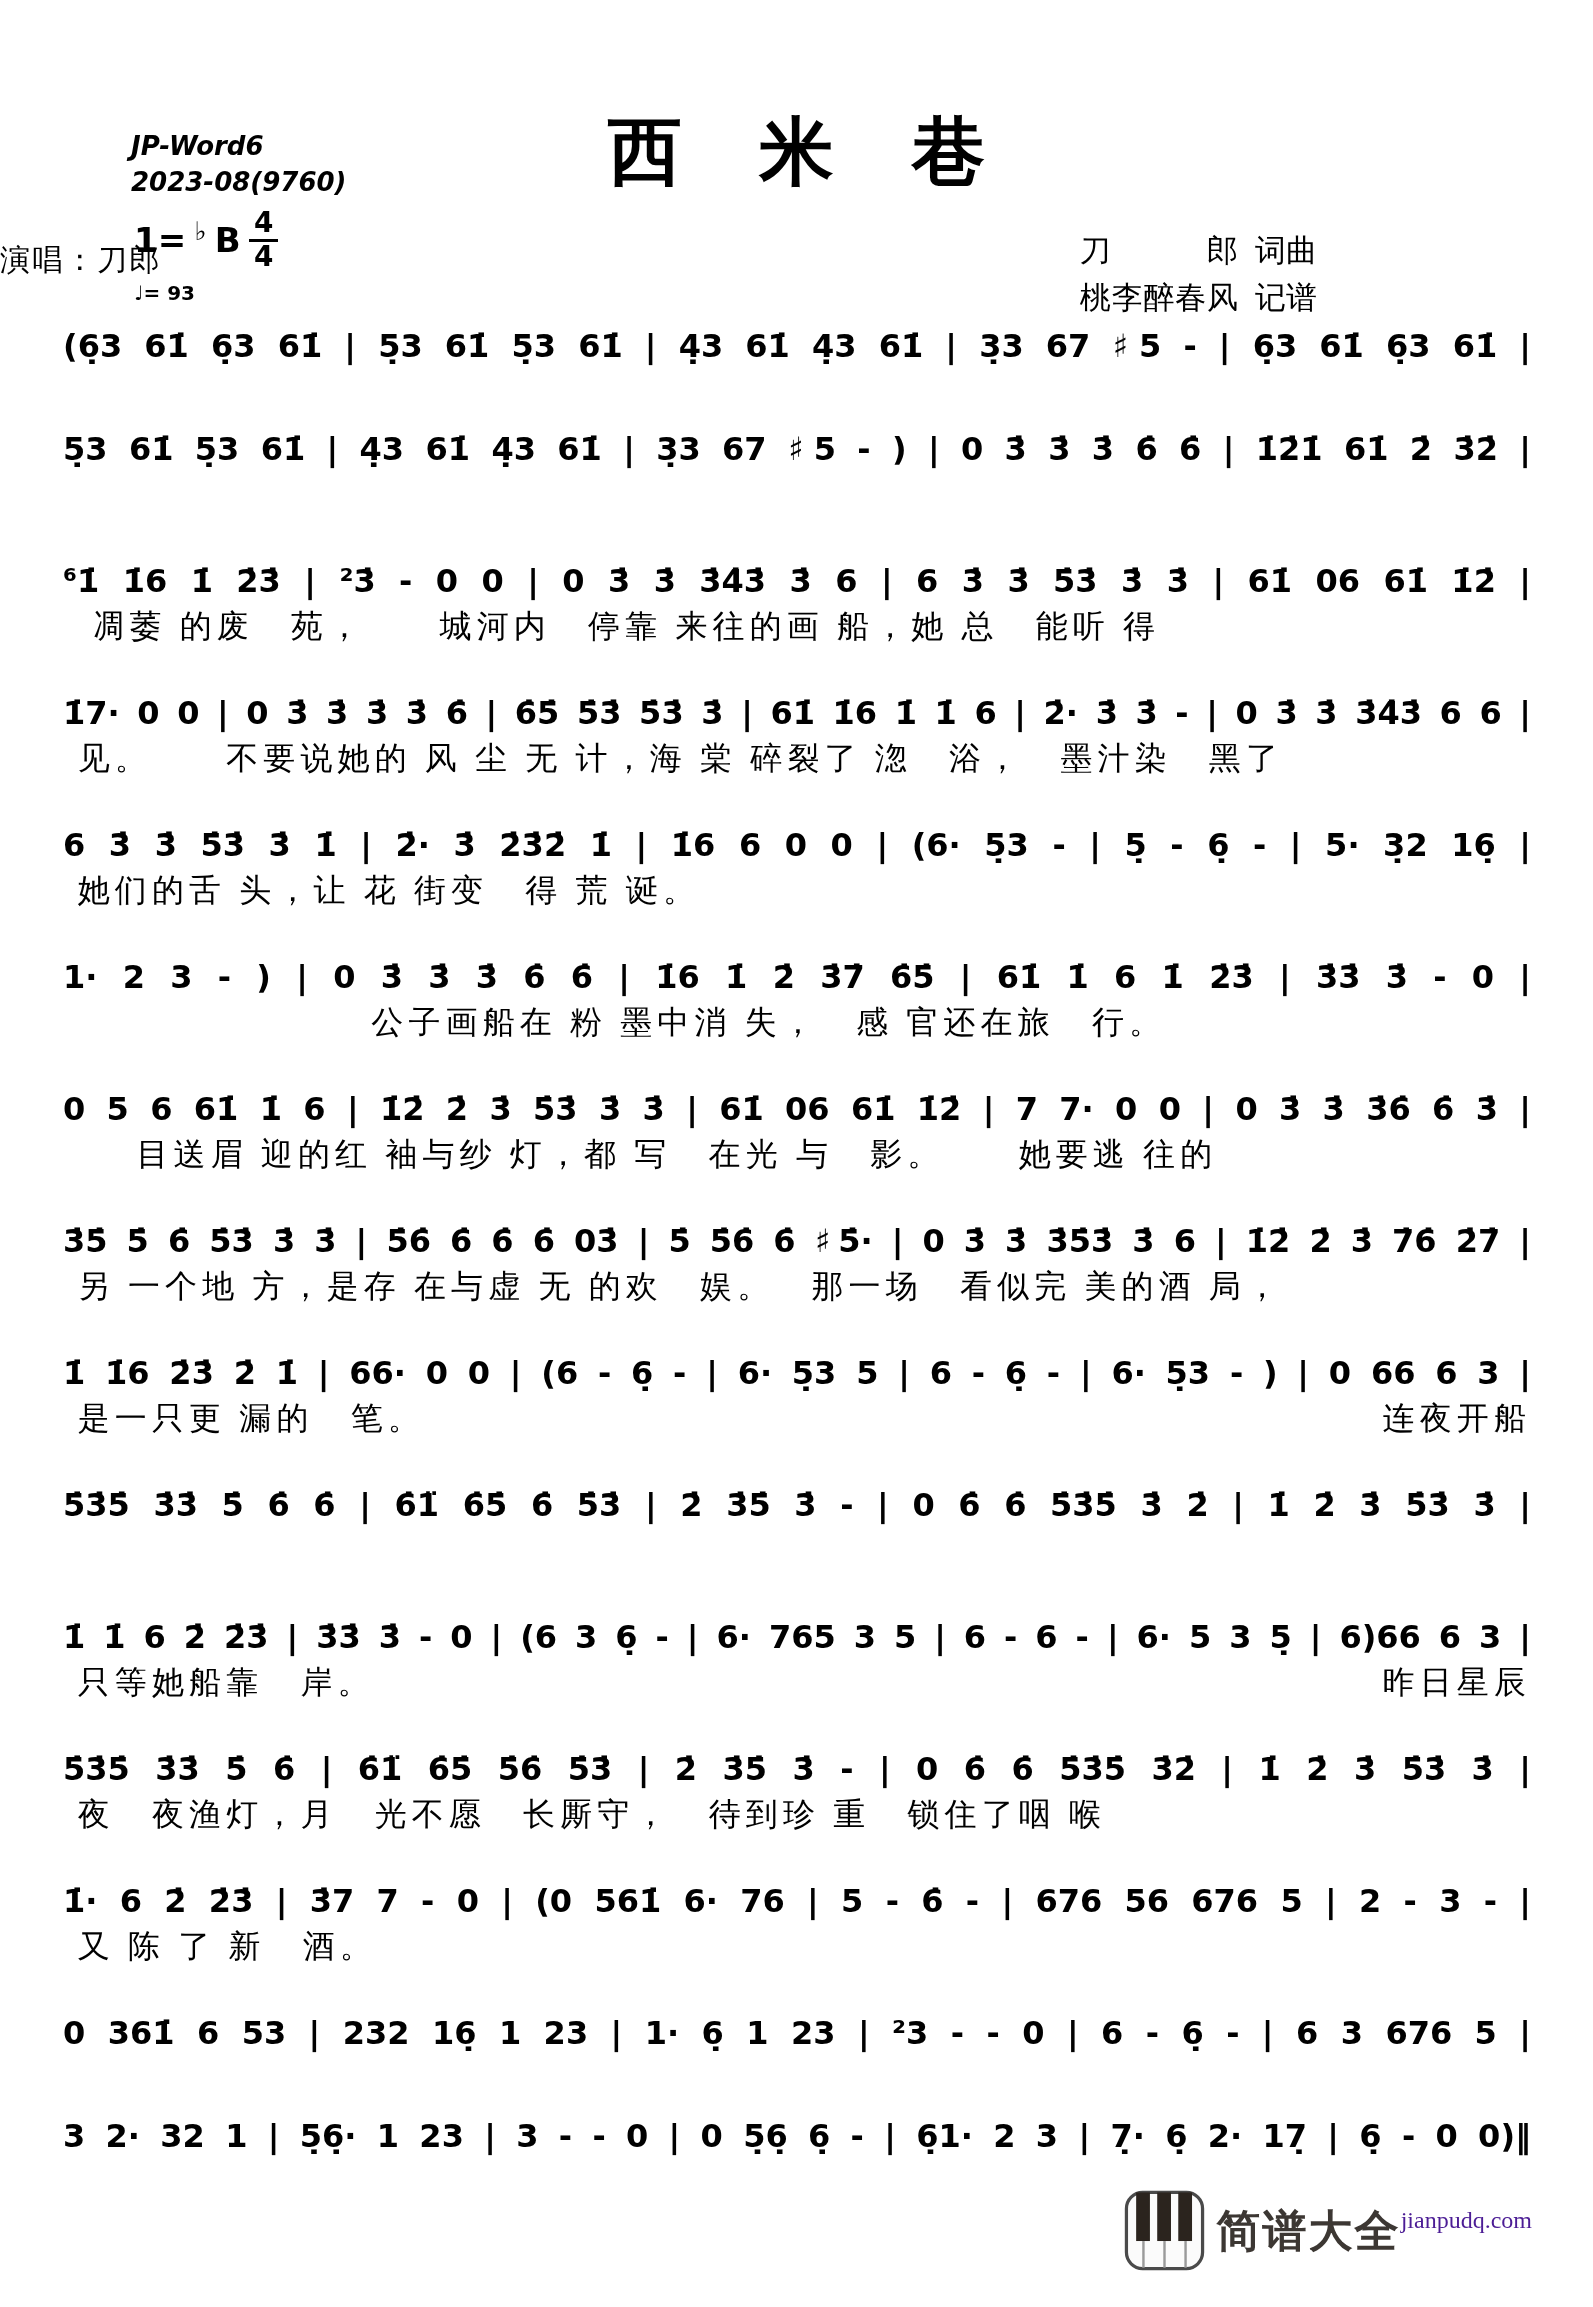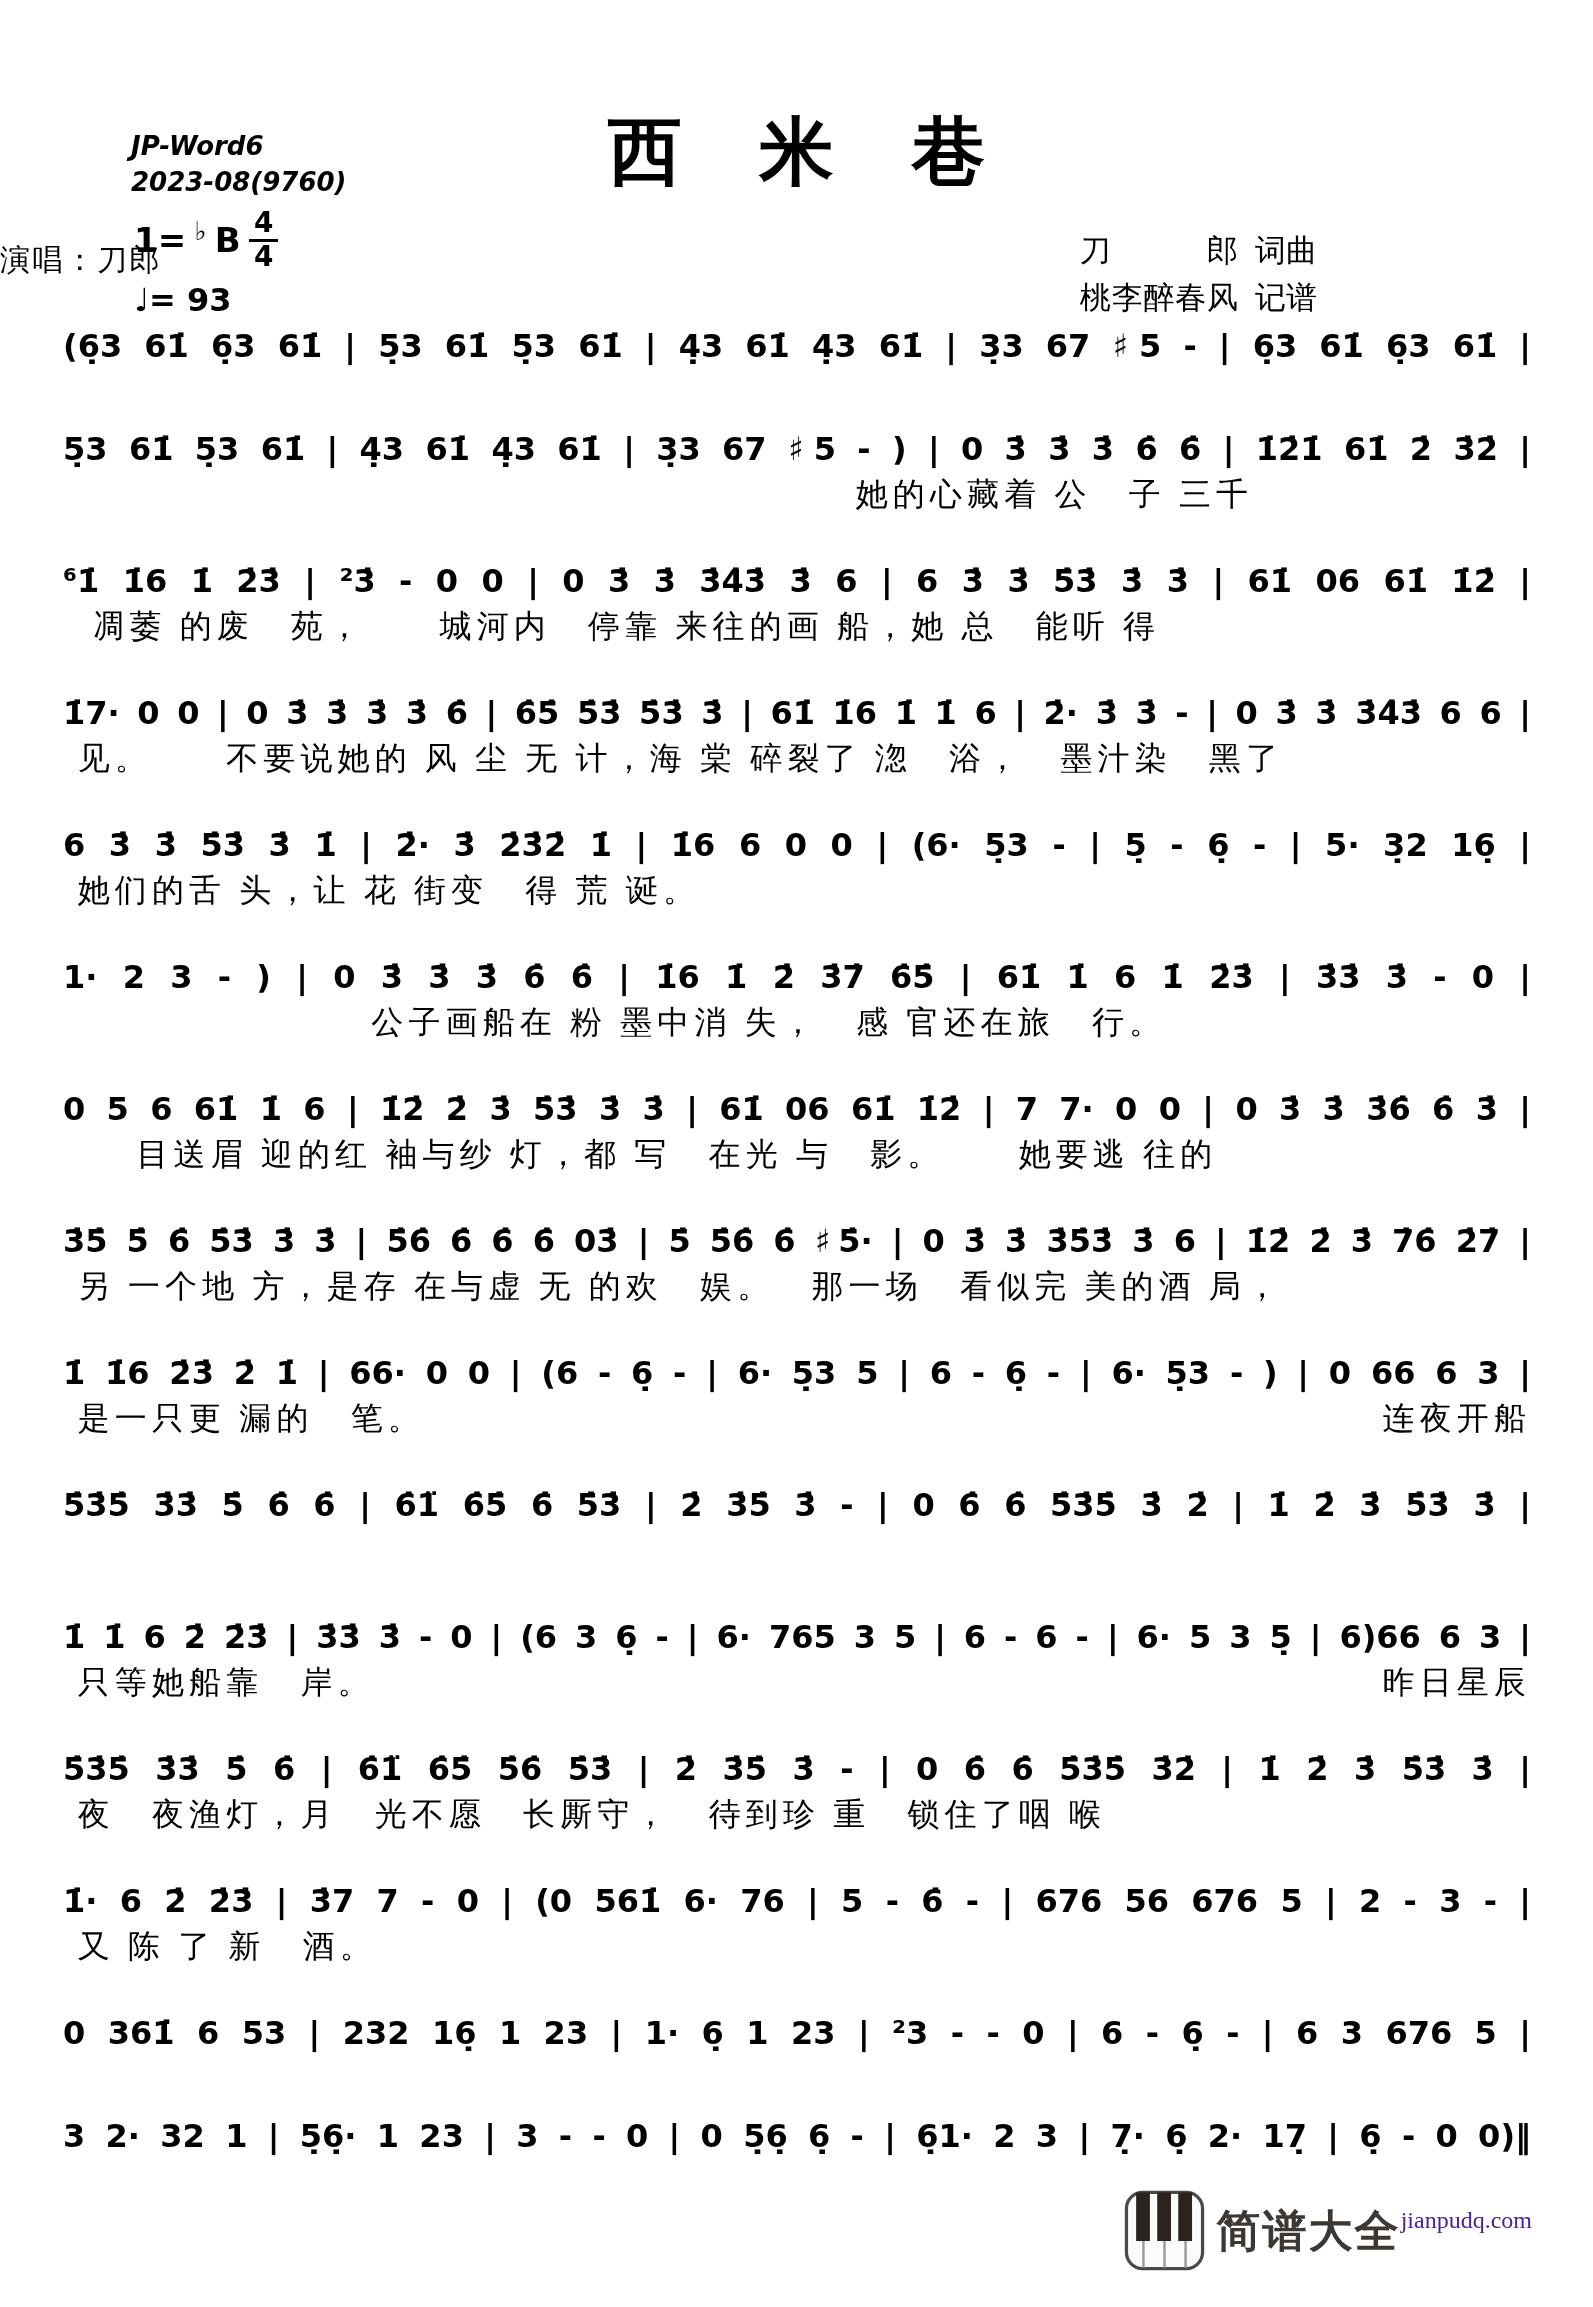--- a/index.html
+++ b/index.html
@@ -30,21 +30,21 @@
   .keysig{
     position:absolute;left:134px;top:210px;
     font-family:"DejaVu Sans",sans-serif;font-weight:bold;font-size:34px;
     display:flex;align-items:center;gap:8.3px;
   }
   .flat{font-size:0.75em;vertical-align:super;position:relative;top:-9.7px;}
   .frac{display:inline-flex;flex-direction:column;align-items:center;line-height:0.95;font-size:0.82em;}
   .frac .bar{width:1.05em;height:3.4px;background:#000;margin:2.1px 0;}
   .tempo{
     position:absolute;left:134px;top:281px;
-    font-family:"DejaVu Sans",sans-serif;font-weight:bold;font-size:32px;
+    font-family:"DejaVu Sans",sans-serif;font-weight:bold;font-size:20px;
   }
   
   .score{position:absolute;left:63px;right:62px;top:326px;}
   .row-m{height:103px;}
   .row-ml{height:132px;}
   .mline{
     font-family:"DejaVu Sans",sans-serif;font-weight:bold;font-size:32px;
     text-align:justify;text-align-last:justify;line-height:1.25;
   }
   .lyric{
@@ -91,21 +91,20 @@
   <div class="tempo"><span>♩</span><span>= 93</span></div>
 
   <div class="score">
 
     <div class="row-m">
       <div class="mline">(6̣3 61̇ 6̣3 61̇ | 5̣3 61̇ 5̣3 61̇ | 4̣3 61̇ 4̣3 61̇ | 3̣3 67 ♯5 - | 6̣3 61̇ 6̣3 61̇ |</div>
     </div>
 
     <div class="row-ml">
       <div class="mline">5̣3 61̇ 5̣3 61̇ | 4̣3 61̇ 4̣3 61̇ | 3̣3 67 ♯5 - ) | 0 3̇ 3̇ 3̇ 6̇ 6̇ | 1̇2̇1̇ 61̇ 2̇ 3̇2̇ |</div>
-      <div class="lyric" style="padding-left:54%">她的心藏着 公　子 三千</div>
     </div>
 
     <div class="row-ml">
       <div class="mline">⁶1̇ 1̇6 1̇ 2̇3̇ | ²3̇ - 0 0 | 0 3̇ 3̇ 3̇4̇3̇ 3̇ 6 | 6 3̇ 3̇ 5̇3̇ 3̇ 3̇ | 61̇ 06 61̇ 1̇2̇ |</div>
       <div class="lyric" style="padding-left:2%">凋萎 的废　苑，　　城河内　停靠 来往的画 船，她 总　能听 得</div>
     </div>
 
     <div class="row-ml">
       <div class="mline">1̇7· 0 0 | 0 3̇ 3̇ 3̇ 3̇ 6̇ | 6̇5̇ 5̇3̇ 5̇3̇ 3̇ | 61̇ 1̇6 1̇ 1̇ 6 | 2̇· 3̇ 3̇ - | 0 3̇ 3̇ 3̇4̇3̇ 6 6 |</div>
       <div class="lyric" style="padding-left:1%">见。　　不要说她的 风 尘 无 计，海 棠 碎裂了 淴　浴，　墨汁染　黑了</div>

